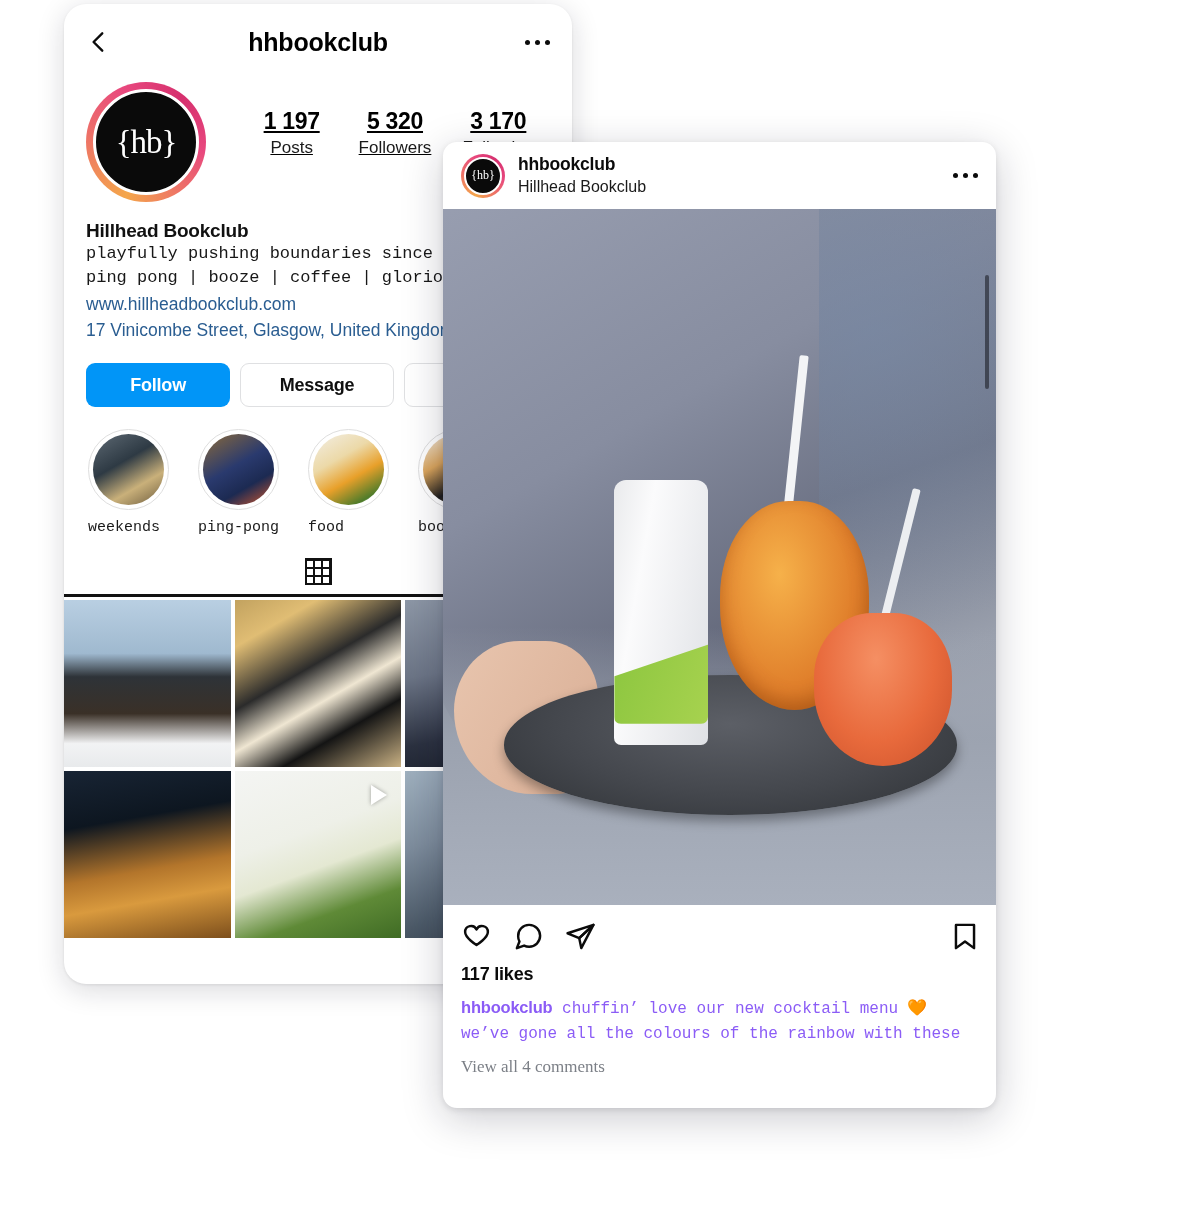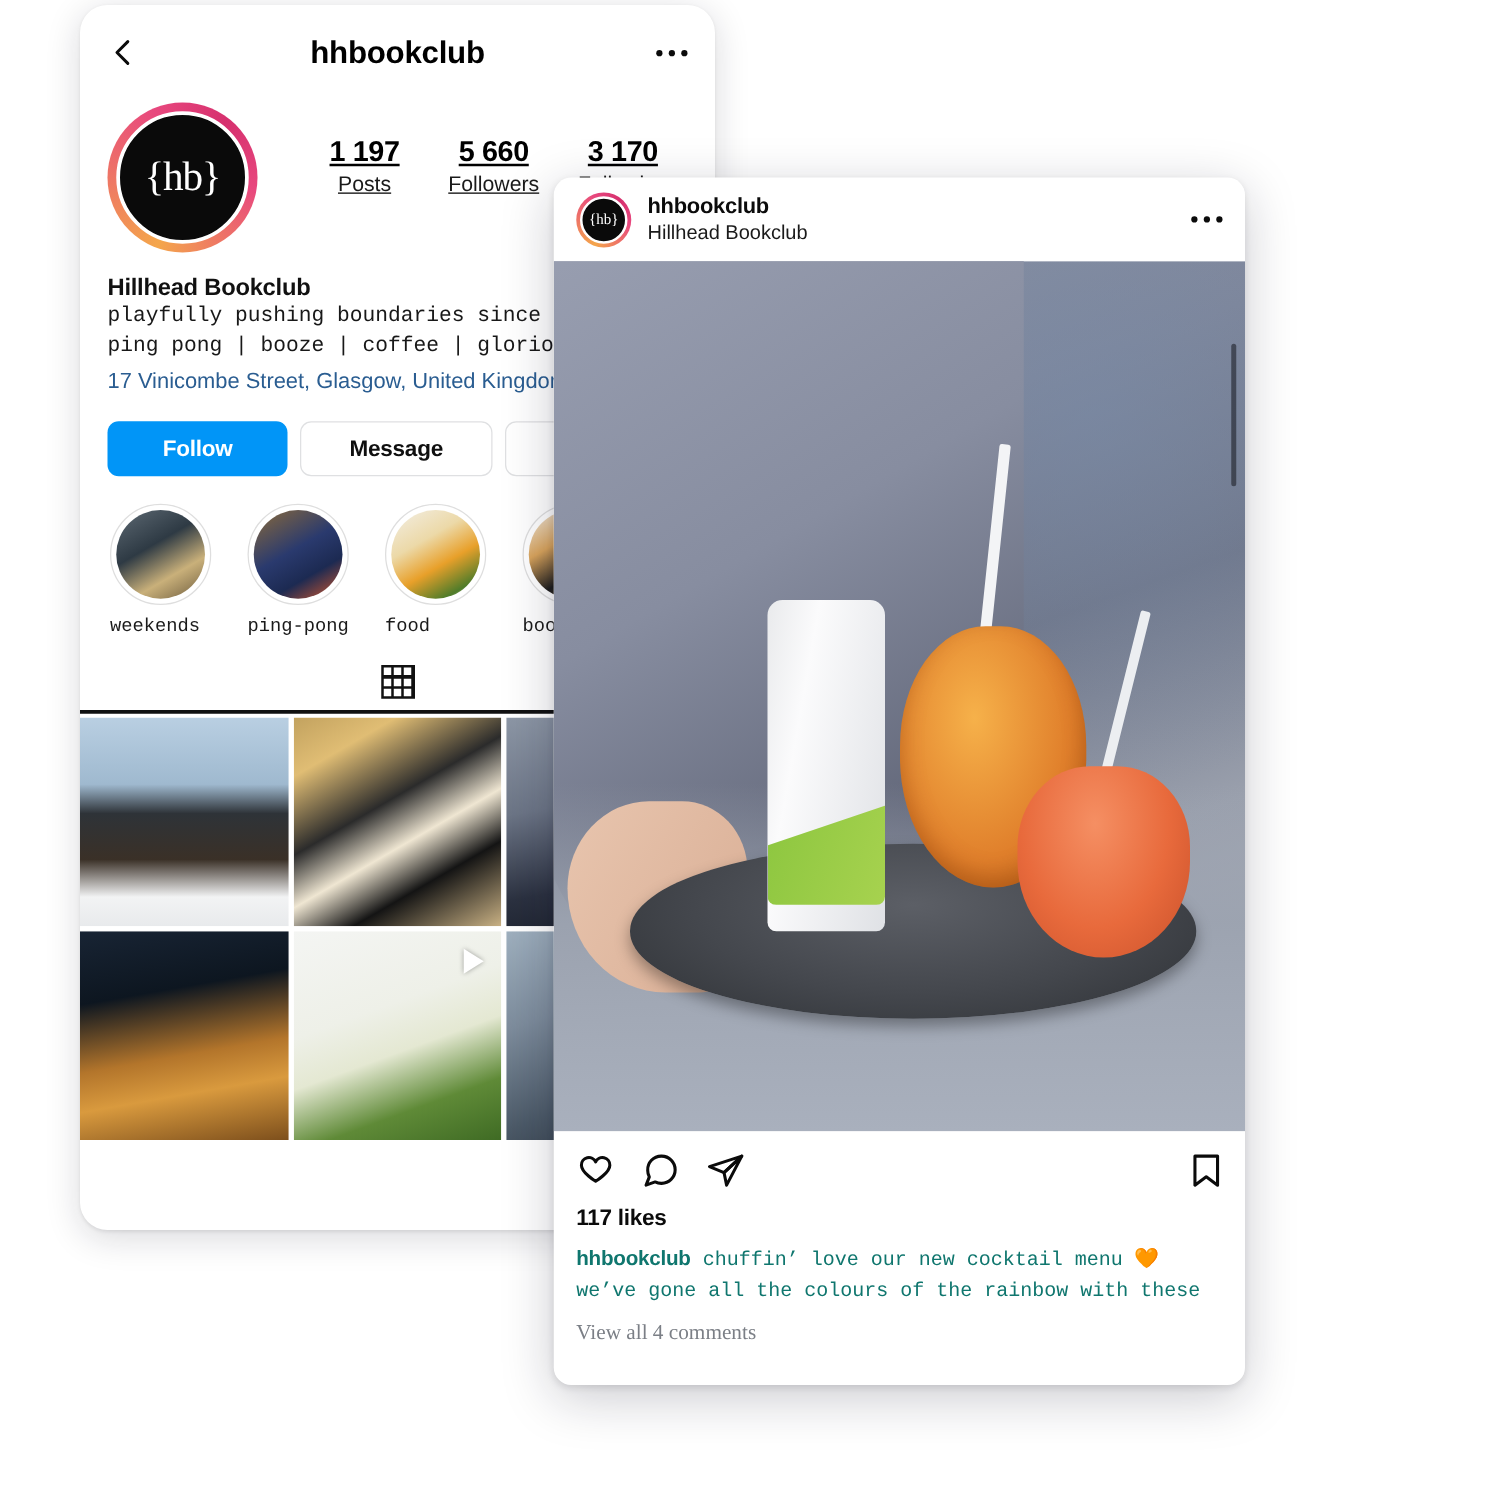--- a/index.html
+++ b/index.html
@@ -149,21 +149,21 @@
   .scroll-hint {
     position: absolute; right: 7px; top: 66px; width: 4px; height: 114px;
     border-radius: 2px; background: rgba(20,22,30,.55);
   }
 
   .post-actions { display:flex; align-items:center; padding: 16px 18px 0 18px; }
   .act { width: 31px; height: 31px; margin-right: 21px; }
   .act-save { margin-left: auto; margin-right: 0; width:26px; height:31px; }
 
   .likes { padding: 12px 18px 0 18px; font-size: 18px; font-weight:700; color:#0b0b0b; letter-spacing:-.2px; }
-  .caption { padding: 10px 10px 0 18px; font-size: 16.5px; line-height: 1.56; color:#0f766e; }
+  .caption { padding: 10px 10px 0 18px; font-size: 16.5px; line-height: 1.56; color:#8b5cf6; }
   .caption b { font-weight: 700; font-family:"Liberation Sans", sans-serif; letter-spacing:-.2px; }
   .cap-mono { font-family:"Liberation Mono", monospace; font-size: 16px; }
   .view-comments { padding: 10px 18px 0 18px; font-size: 17px; color:#7b7f86;font-family:Liberation Serif, serif; }
 
   
   .ph-tray {
     position:absolute; inset:0;
     background:
       radial-gradient(circle at 78% 18%, rgba(120,140,170,.55), transparent 42%),
       linear-gradient(160deg, #8d93a4 0%, #7f8598 26%, #6e7486 48%, #9aa0ad 70%, #b4b8c2 100%);
@@ -253,34 +253,35 @@
     <div class="profile-top">
       <div class="avatar-ring">
         <div class="avatar-inner">{hb}</div>
       </div>
       <div class="stats">
         <div class="stat">
           <div class="stat-num">1 197</div>
           <div class="stat-label">Posts</div>
         </div>
         <div class="stat">
-          <div class="stat-num">5 660</div>
+          <div class="stat-num">5 320</div>
           <div class="stat-label">Followers</div>
         </div>
         <div class="stat">
           <div class="stat-num">3 170</div>
           <div class="stat-label">Following</div>
         </div>
       </div>
     </div>
 
     <div class="bio">
       <div class="bio-name">Hillhead Bookclub</div>
       <div class="bio-line">playfully pushing boundaries since 2011</div>
       <div class="bio-line">ping pong | booze | coffee | glorious food</div>
+      <div class="bio-link">www.hillheadbookclub.com</div>
       <div class="bio-addr">17 Vinicombe Street, Glasgow, United Kingdom</div>
     </div>
 
     <div class="actions">
       <div class="btn btn-follow">Follow</div>
       <div class="btn btn-outline">Message</div>
       <div class="btn btn-third">Contact</div>
     </div>
 
     <div class="highlights">

